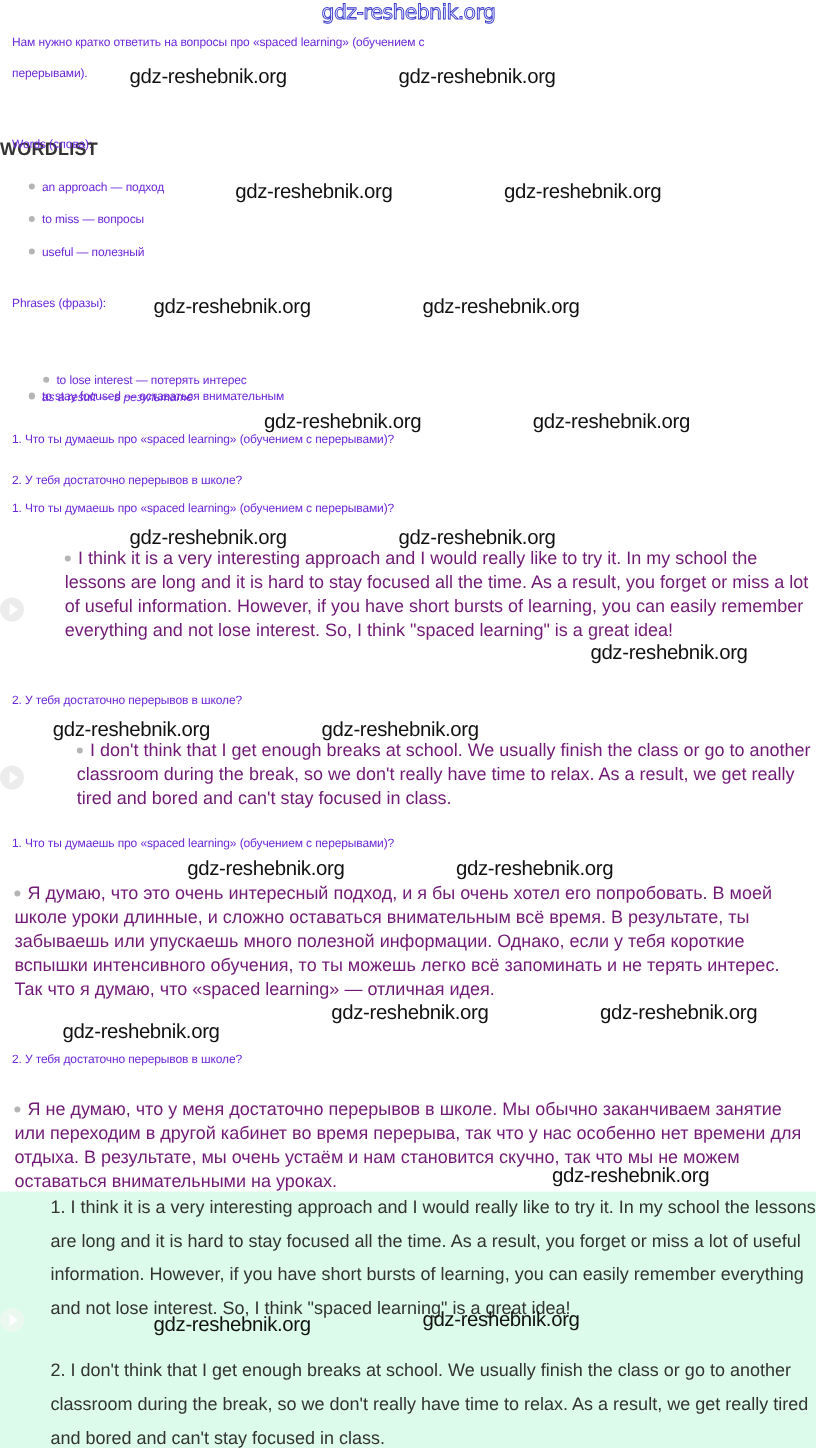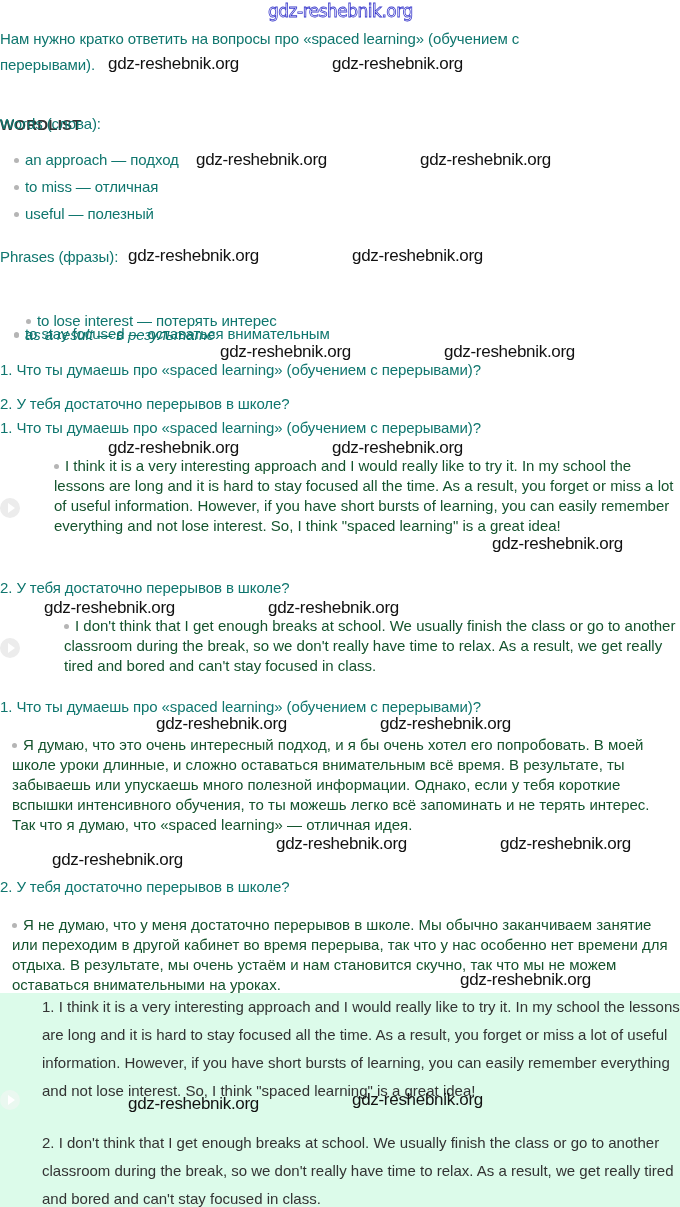--- a/index.html
+++ b/index.html
@@ -6,21 +6,21 @@
     body {
       width: 680px;
       height: 1207px;
       position: relative;
       overflow: hidden;
       background: #ffffff;
       font-family: "Liberation Sans", sans-serif;
       color: #2b2b2b;
     }
     .abs { position: absolute; white-space: nowrap; }
-    .t { font-size: 15px; color: #0f766e; letter-spacing: -0.1px; }
+    .t { font-size: 10px; color: #6d28d9; letter-spacing: -0.1px; padding-left: 10px; }
     .wm {
       font-family: "Liberation Sans", sans-serif;
       font-size: 17px;
       color: #111111;
       letter-spacing: -0.3px;
     }
     .wm-top {
       font-size: 17px;
       color: #ffffff;
       -webkit-text-stroke: 0.8px #3a3acc;
@@ -33,21 +33,21 @@
       width: 5px; height: 5px;
       border-radius: 50%;
       background: #b5b5b5;
       margin-right: 6px;
       vertical-align: middle;
       position: relative; top: -1px;
     }
     .para {
       position: absolute;
       font-size: 15px;
-      color: #14532d;
+      color: #701a75;
       line-height: 20px;
       white-space: normal;
     }
     .play-icon {
       position: absolute;
       width: 20px; height: 20px;
       border-radius: 50%;
       background: #ececec;
     }
     .play-icon::after {
@@ -81,21 +81,21 @@
 <div class="abs t" style="left:0; top:56px;">перерывами).</div>
 <div class="abs wm" style="left:108px; top:54px;">gdz-reshebnik.org</div>
 <div class="abs wm" style="left:332px; top:54px;">gdz-reshebnik.org</div>
 
 <div class="abs heading" style="left:0; top:82px;">WORDLIST</div>
 <div class="abs t" style="left:0; top:115px;">Words (слова):</div>
 
 <div class="abs t" style="left:14px; top:151px;"><span class="bullet-dot"></span><span>an approach — подход</span></div>
 <div class="abs wm" style="left:196px; top:150px;">gdz-reshebnik.org</div>
 <div class="abs wm" style="left:420px; top:150px;">gdz-reshebnik.org</div>
-<div class="abs t" style="left:14px; top:178px;"><span class="bullet-dot"></span><span>to miss — отличная</span></div>
+<div class="abs t" style="left:14px; top:178px;"><span class="bullet-dot"></span><span>to miss — вопросы</span></div>
 <div class="abs t" style="left:14px; top:205px;"><span class="bullet-dot"></span><span>useful — полезный</span></div>
 
 <div class="abs t" style="left:0; top:248px;">Phrases (фразы):</div>
 <div class="abs wm" style="left:128px; top:246px;">gdz-reshebnik.org</div>
 <div class="abs wm" style="left:352px; top:246px;">gdz-reshebnik.org</div>
 
 <div class="abs t" style="left:14px; top:285px;margin-top:40px;"><span class="bullet-dot"></span><span>to stay focused — оставаться внимательным</span></div>
 <div class="abs t" style="left:26px; top:312px;"><span class="bullet-dot"></span><span>to lose interest — потерять интерес</span></div>
 <div class="abs t" style="left:14px; top:326px;font-style:italic;"><span class="bullet-dot"></span><span>as a result — в результате</span></div>
 <div class="abs wm" style="left:220px; top:342px;">gdz-reshebnik.org</div>

